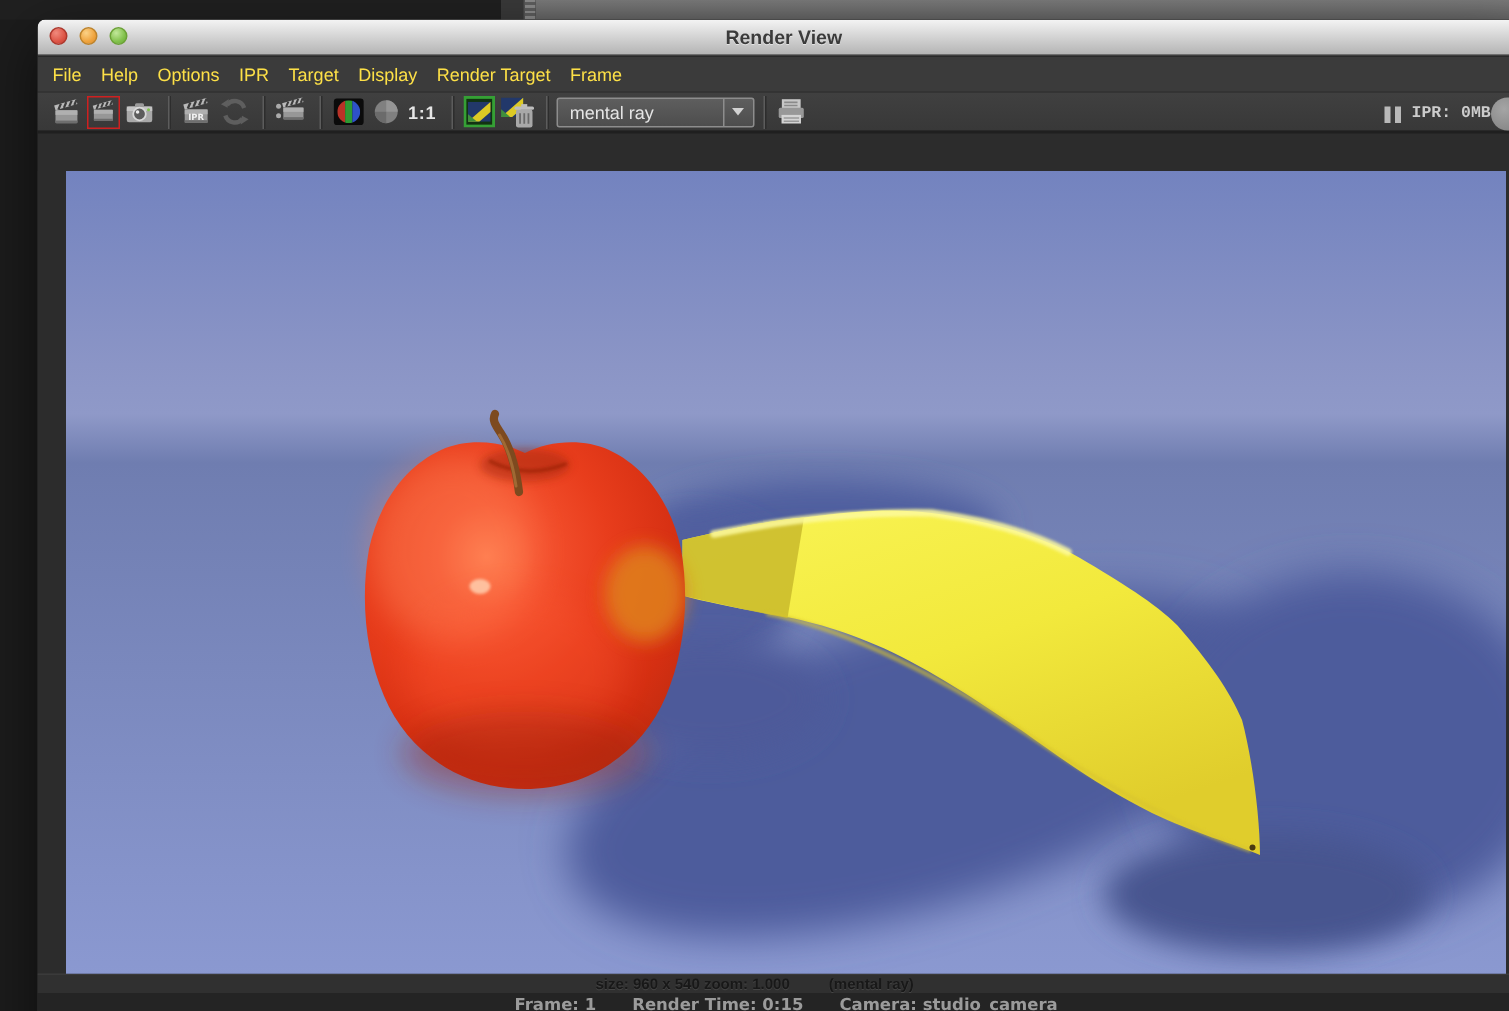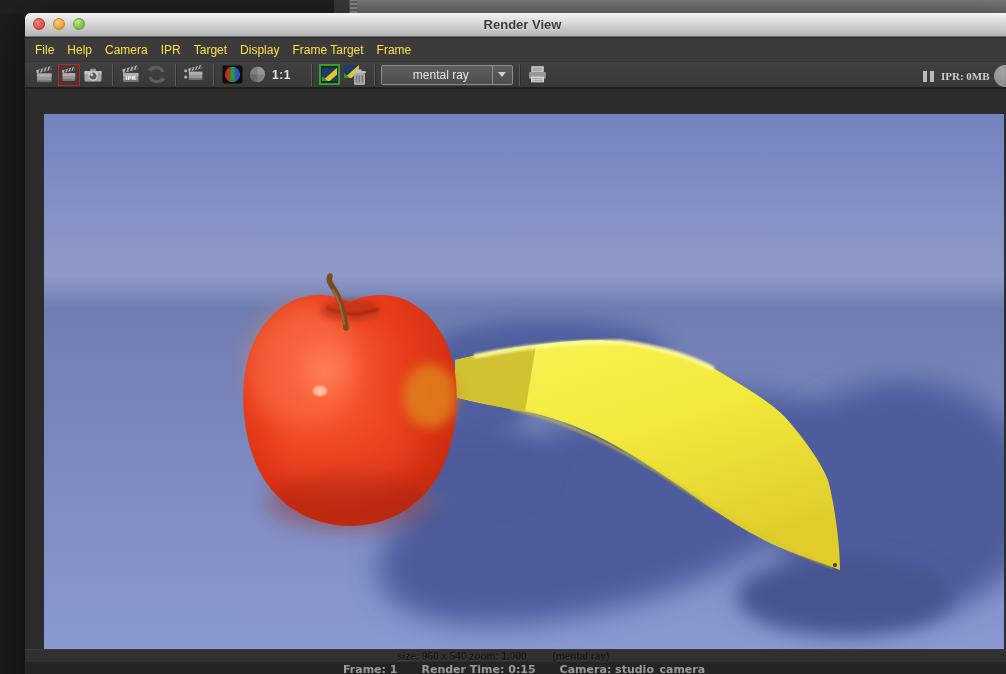--- a/index.html
+++ b/index.html
@@ -32,31 +32,31 @@
   .menubar{height:24px;background:#3b3b3b;border-top:1px solid #2a2a2a;box-sizing:border-box;
     display:flex;align-items:center;padding-left:10px;}
   .menu-item{color:#fde047;font-size:12px;margin-right:13px;line-height:24px;cursor:default;}
   
   .toolbar{height:28px;background:linear-gradient(#404040,#383838);border-top:1px solid #343434;
     border-bottom:2px solid #1f1f1f;box-sizing:border-box;display:flex;align-items:center;
     padding-left:8px;position:relative;}
   .tbtn{width:24px;height:24px;display:flex;align-items:center;justify-content:center;margin-right:1px;box-sizing:border-box;}
   .tbtn.red-sel{border:1px solid #cf2020;width:22px;height:22px;}
   .tsep{width:1px;height:22px;background:#5c5c5c;box-shadow:1px 0 0 #2d2d2d;margin:0 6px;}
-  .ratio-label{color:#e6e6e6;font-size:12px;font-weight:bold;margin:0 14px 0 2px;letter-spacing:.5px;}
+  .ratio-label{color:#e6e6e6;font-size:12px;font-weight:bold;margin:0 4px 0 2px;letter-spacing:.5px;}
   .dropdown{width:132px;height:20px;background:linear-gradient(#5e5e5e,#4d4d4d);
-    border:1px solid #8d8d8d;border-radius:2px;display:flex;align-items:center;box-sizing:border-box;padding-left:23px;}
+    border:1px solid #8d8d8d;border-radius:2px;display:flex;align-items:center;box-sizing:border-box;}
   .dropdown .dd-value{flex:1;color:#e4e4e4;font-size:12px;padding-left:8px;line-height:18px;
     white-space:nowrap;overflow:hidden;}
   .dd-arrow-box{width:19px;height:100%;border-left:1px solid #8d8d8d;display:flex;align-items:center;justify-content:center;}
   .dd-arrow{width:0;height:0;border-left:4px solid transparent;border-right:4px solid transparent;border-top:5px solid #d2d2d2;}
   .toolbar-right{position:absolute;left:898px;top:0;height:28px;display:flex;align-items:center;gap:7px;}
   .pause-icon{display:flex;gap:3px;}
   .pause-icon i{display:block;width:4px;height:11px;background:#b9b9b9;}
-  .ipr-mem{color:#cccccc;font-size:11px;font-weight:bold;font-family:Liberation Serif, serif;white-space:nowrap;}
+  .ipr-mem{color:#cccccc;font-size:11px;font-weight:bold;font-family:Liberation Mono, monospace;white-space:nowrap;}
   .edge-circle{position:absolute;left:969px;top:3px;width:22px;height:22px;border-radius:50%;
     background:radial-gradient(circle at 40% 35%,#a5a5a5,#7f7f7f);}
   
   .content{background:#2c2c2c;height:622px;position:relative;}
   .render-image{margin:25px 0 0 19px;width:960px;height:535px;overflow:hidden;position:relative;background:#7383bf;}
   .render-image svg{display:block;}
   .caption-row{height:13px;background:#303030;border-top:1px solid #3a3a3a;box-sizing:border-box;
     display:flex;gap:26px;padding-left:372px;align-items:center;}
   .caption-row span{font-family:Liberation Sans, sans-serif;font-size:10px;font-weight:bold;color:#181818;
     text-shadow:0 1px 0 rgba(255,255,255,.10);white-space:nowrap;line-height:13px;}
@@ -77,25 +77,25 @@
   <div class="titlebar">
     <div class="traffic t-red"></div>
     <div class="traffic t-yellow"></div>
     <div class="traffic t-green"></div>
     <div class="win-title">Render View</div>
   </div>
 
   <div class="menubar">
     <span class="menu-item">File</span>
     <span class="menu-item">Help</span>
-    <span class="menu-item">Camera</span>
+    <span class="menu-item">Options</span>
     <span class="menu-item">IPR</span>
     <span class="menu-item">Target</span>
     <span class="menu-item">Display</span>
-    <span class="menu-item">Frame Target</span>
+    <span class="menu-item">Render Target</span>
     <span class="menu-item">Frame</span>
   </div>
 
   <div class="toolbar">
 
     <svg width="0" height="0" style="position:absolute" aria-hidden="true">
       <defs>
         <symbol id="sym-clapper" viewBox="0 0 22 22">
           <path d="M3 9.5 L17.6 5.4 L16.7 2.2 L2.1 6.3 Z" fill="#b9b9b9"></path>
           <path d="M5 8.9 L6.6 5.1 M8.6 7.9 L10.2 4.1 M12.2 6.9 L13.8 3.1 M15.6 6 L17 2.6" stroke="#3c3c3c" stroke-width="1.5" fill="none"></path>

